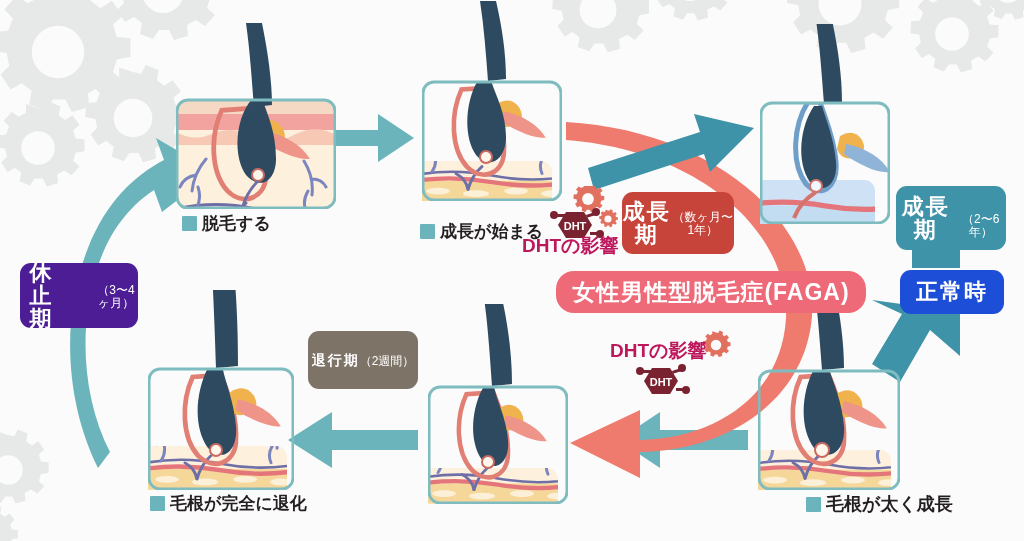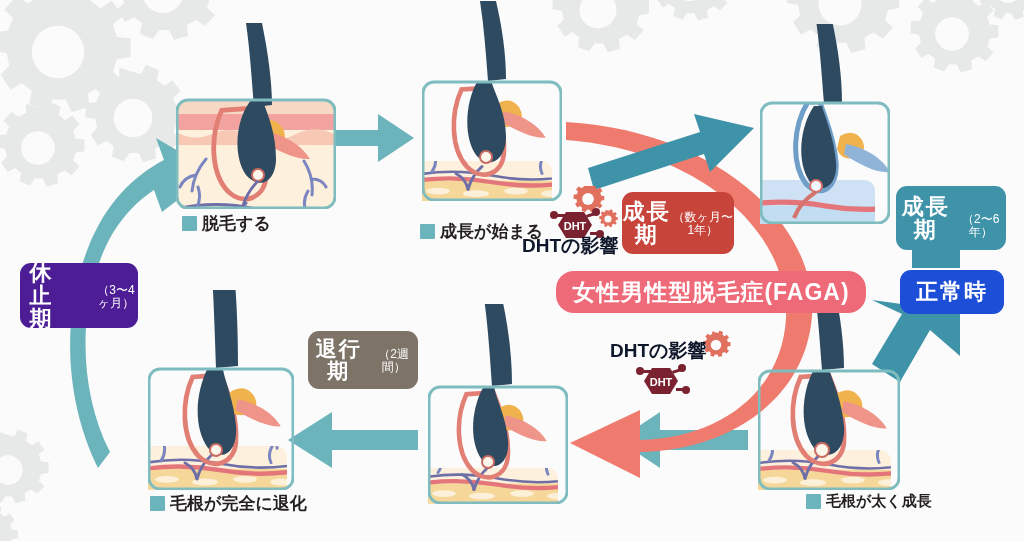--- a/index.html
+++ b/index.html
@@ -28,21 +28,21 @@
 
   
   .caption{
     position:absolute;display:flex;align-items:center;gap:5px;
     font-weight:bold;color:#231f20;white-space:nowrap;
   }
   .caption .sw{width:15px;height:15px;background:#6cb4bb;flex:0 0 auto;border-radius:1px;}
 
   
   .dhtlabel{
-    position:absolute;font-weight:bold;color:#0f172a;white-space:nowrap;
+    position:absolute;font-weight:bold;color:#be185d;white-space:nowrap;
   }
   
   .faga{
     position:absolute;border-radius:18px;background:#ef6a78;
     display:flex;align-items:center;justify-content:center;
     color:#fff;font-weight:bold;white-space:nowrap;
     letter-spacing:1px;
   }
 </style>
 </head>
@@ -257,21 +257,21 @@
         <g transform="translate(-10,70)">
           <use href="#sheath" transform="scale(0.94)"></use>
           <use href="#gland" transform="translate(2,-2) scale(0.9)"></use>
           <path d="M68,6 C54,28 50,66 66,88 C82,104 98,90 96,66 C94,40 84,20 80,6 Z" fill="#2e4a60"></path>
           <circle cx="74" cy="90" r="7" fill="#fdf6ea" stroke="#c96a62" stroke-width="2"></circle>
         </g>
       </g>
       <rect x="1" y="81" width="140" height="118" rx="11" fill="none" stroke="#7fbcc0" stroke-width="3"></rect>
     </svg>
   </div>
-  <div class="caption" style="left:762px;top:492px;font-size:15px;padding-left:44px;">
+  <div class="caption" style="left:762px;top:492px;font-size:18px;padding-left:44px;">
     <span class="sw"></span>
     <span>毛根が太く成長</span>
   </div>
 
   <div class="panel" style="left:428px;top:386px;width:140px;height:118px;">
     <svg width="140" height="200" viewBox="0 0 140 200" style="position:absolute;left:0;top:-82px;">
       <clipPath id="c5">
           <rect x="0" y="82" width="140" height="118" rx="11"></rect>
         </clipPath>
       <g transform="translate(-10,82)" clip-path="url(#c5)">
@@ -330,21 +330,21 @@
   <div class="phasebox" style="left:896px;top:186px;width:110px;height:64px;background:#3f93a8;">
     <span class="big" style="font-size:22px;">成長期</span>
     <span class="sub" style="font-size:12px;margin-top:15px;">（2〜6年）</span>
   </div>
 
   <div class="phasebox" style="left:900px;top:270px;width:104px;height:44px;background:#1d4ed8;">
     <span class="big" style="font-size:22px;">正常時</span>
   </div>
 
   <div class="phasebox" style="left:308px;top:331px;width:110px;height:58px;background:#7d7367;">
-    <span class="big" style="font-size:21px;">退行期</span>
+    <span class="big" style="font-size:14px;">退行期</span>
     <span class="sub" style="font-size:12px;margin-top:2px;">（2週間）</span>
   </div>
 
   <div class="faga" style="left:556px;top:271px;width:310px;height:42px;font-size:23px;text-align:center;">
     <span>女性男性型脱毛症(FAGA)</span>
   </div>
 
   <svg class="abs" style="left:548px;top:186px;" width="80" height="52" viewBox="0 0 80 52">
     <g fill="#e2705f">
       <g transform="translate(40,13) scale(0.28)">

